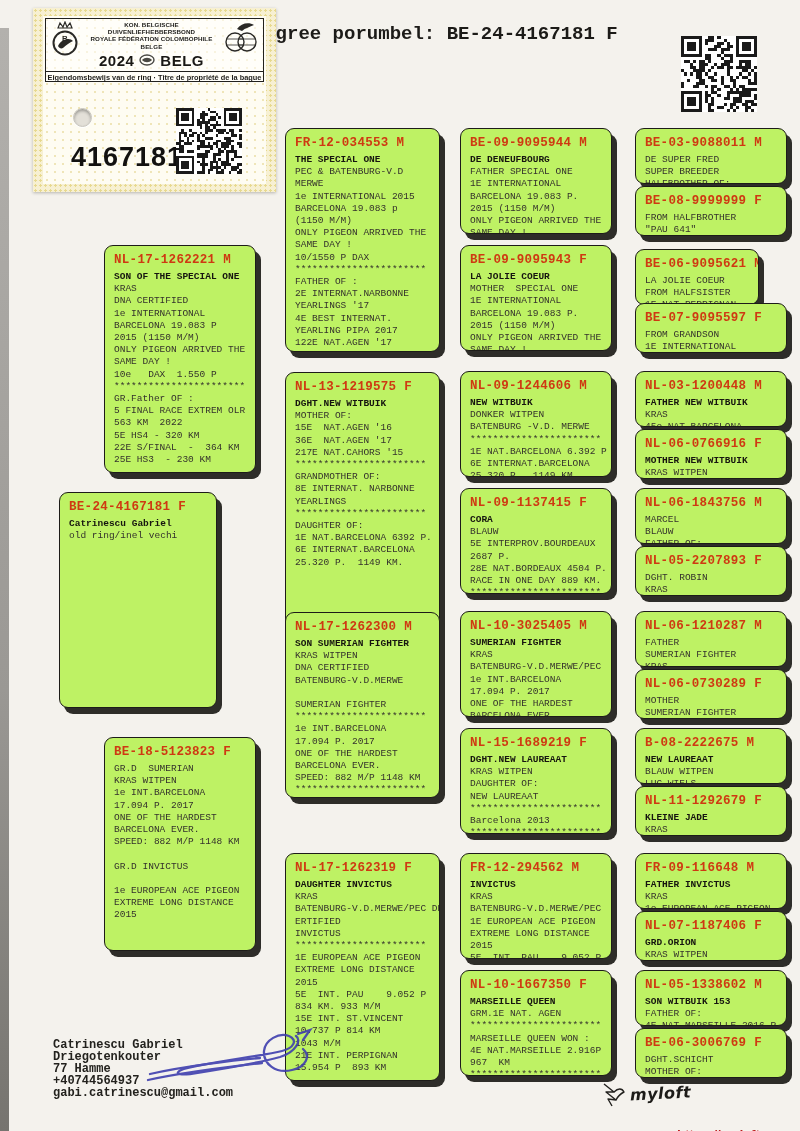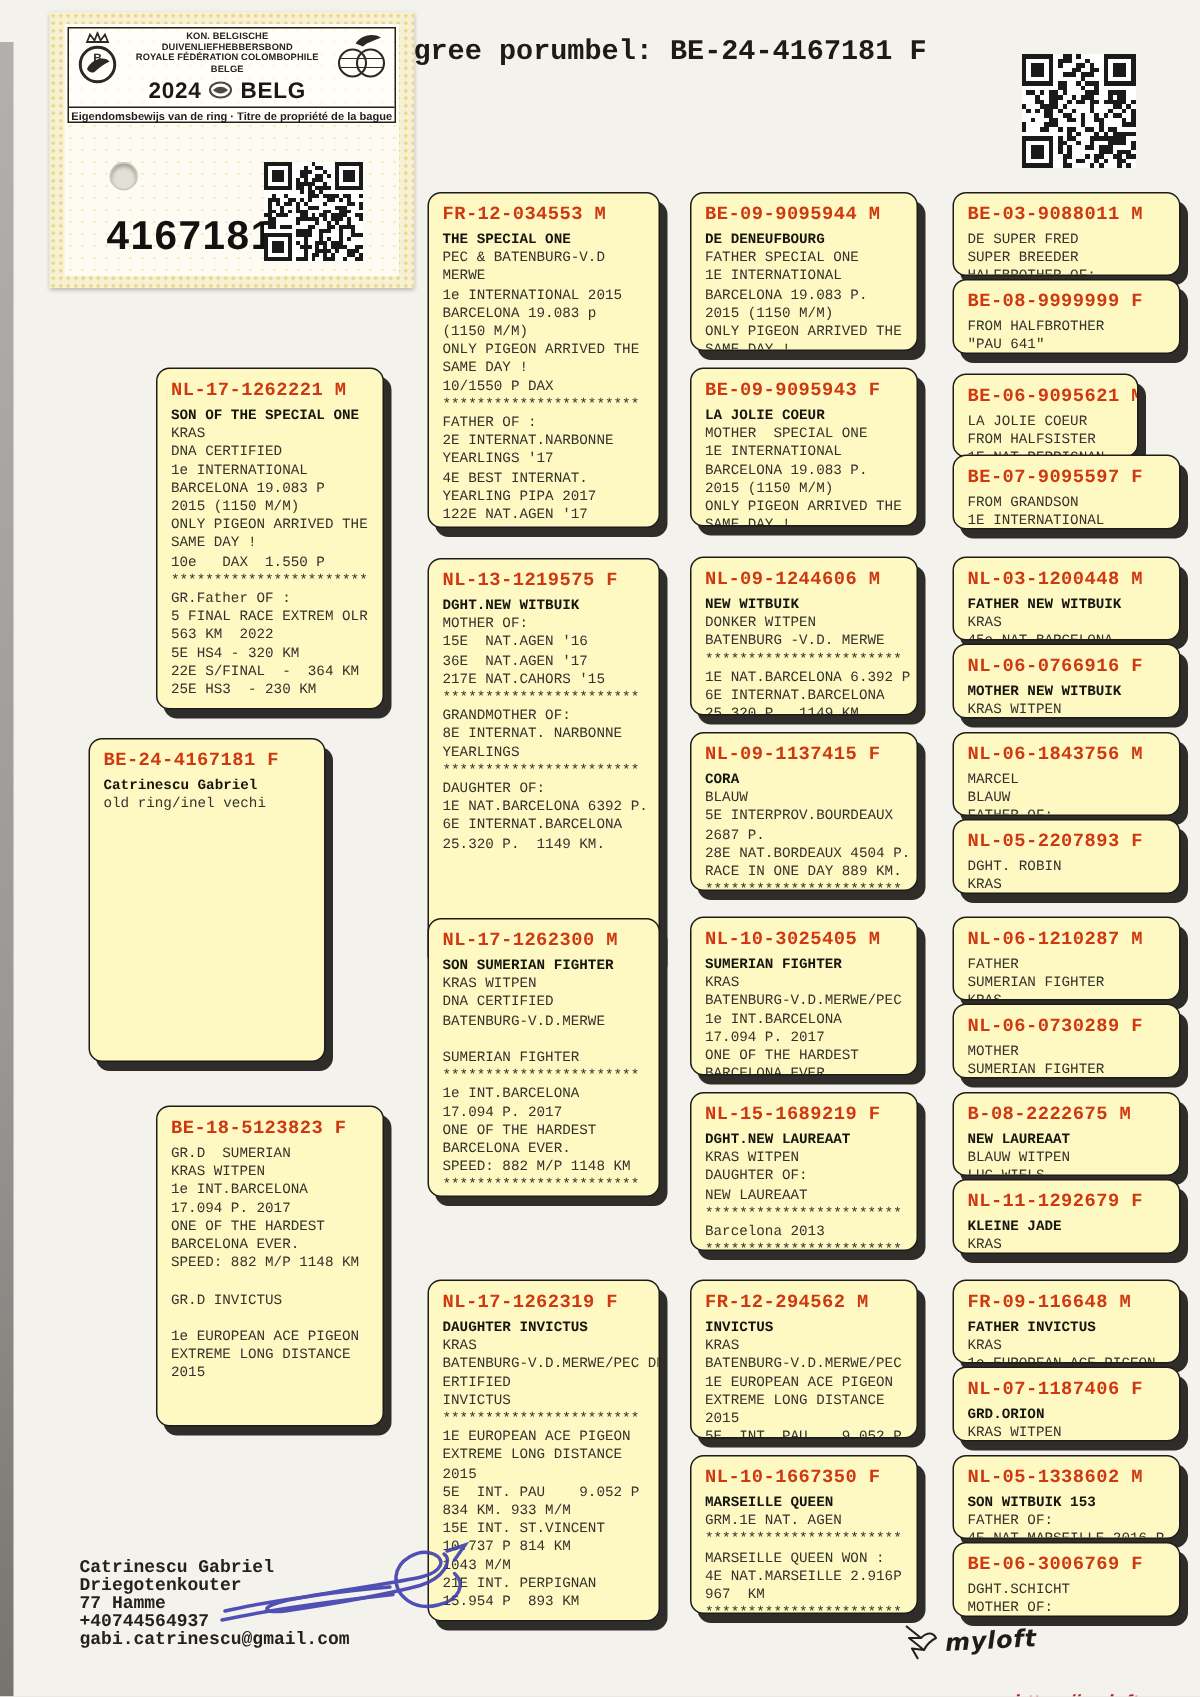--- a/index.html
+++ b/index.html
@@ -27,21 +27,21 @@
   #card-year-row{display:flex;align-items:center;justify-content:center;gap:5px;margin-top:3px;}
   .year-txt{font:700 15px/16px "Liberation Sans",sans-serif;color:#191815;letter-spacing:.5px;}
   #card-ownership{border-top:1.3px solid #22211e;margin-top:2px;text-align:center;
     font:700 7.4px/12px "Liberation Sans",sans-serif;color:#1e1d1a;}
   #punch-hole{position:absolute;left:30px;top:92px;width:17px;height:17px;border-radius:50%;
     background:#e3e0d8;border:1px solid #c9c6bd;box-shadow:inset 0 2px 3px rgba(0,0,0,.30),0 1px 0 #fff;}
   #ring-number{position:absolute;left:28px;top:126px;font:700 27px/30px "Liberation Sans",sans-serif;
     color:#121110;letter-spacing:1px;}
   #qr-card{left:133px;top:92px;width:66px;height:66px;}
   
-  .box{position:absolute;background:#fef9c3;border:1.6px solid #1d1c19;border-radius:9px;
+  .box{position:absolute;background:#bef264;border:1.6px solid #1d1c19;border-radius:9px;
     box-shadow:5px 6px 0 0 #2e2d29;padding:6px 8px 0 9px;overflow:hidden;box-sizing:border-box;}
   .bid{font:700 12.5px/16px "Liberation Mono",monospace;letter-spacing:.3px;color:var(--red,#cf3912);
     white-space:pre;margin-bottom:3px;}
   .btitle{font:700 9.5px/12.2px "Liberation Mono",monospace;color:#16150f;white-space:pre;}
   .bbody{font:400 9.5px/12.2px "Liberation Mono",monospace;color:#34322c;white-space:pre;}
   
   #owner-block{position:absolute;left:53px;top:1040px;
     font:700 12px/11.9px "Liberation Mono",monospace;color:#23221e;white-space:pre;}
   #signature{position:absolute;left:138px;top:1028px;width:178px;height:64px;}
   #myloft-logo{position:absolute;left:600px;top:1080px;display:flex;align-items:center;gap:4px;}

